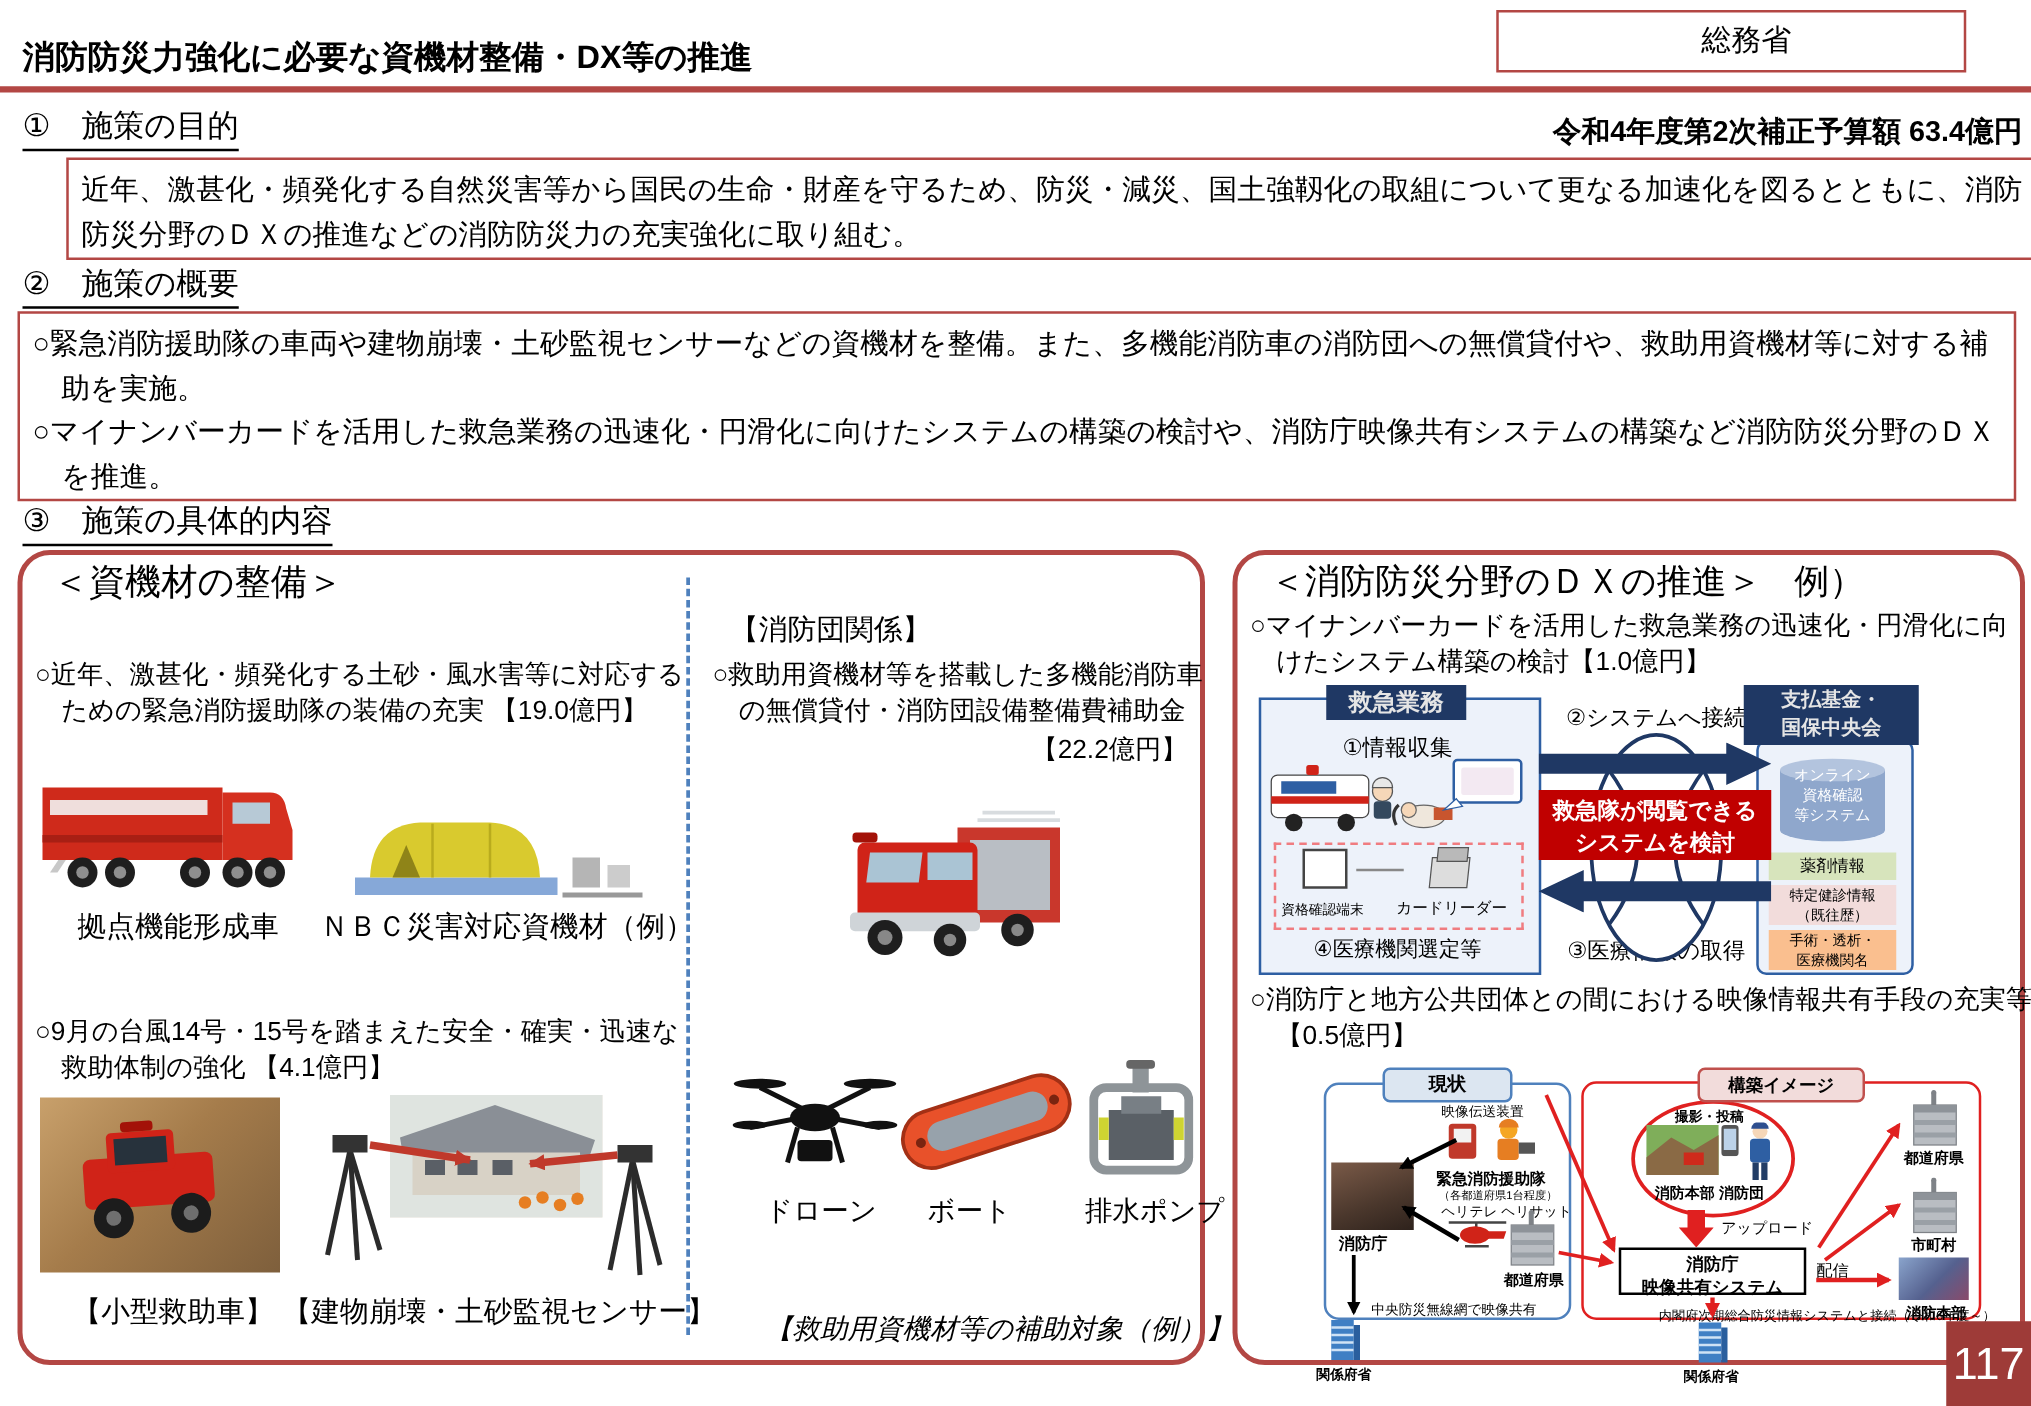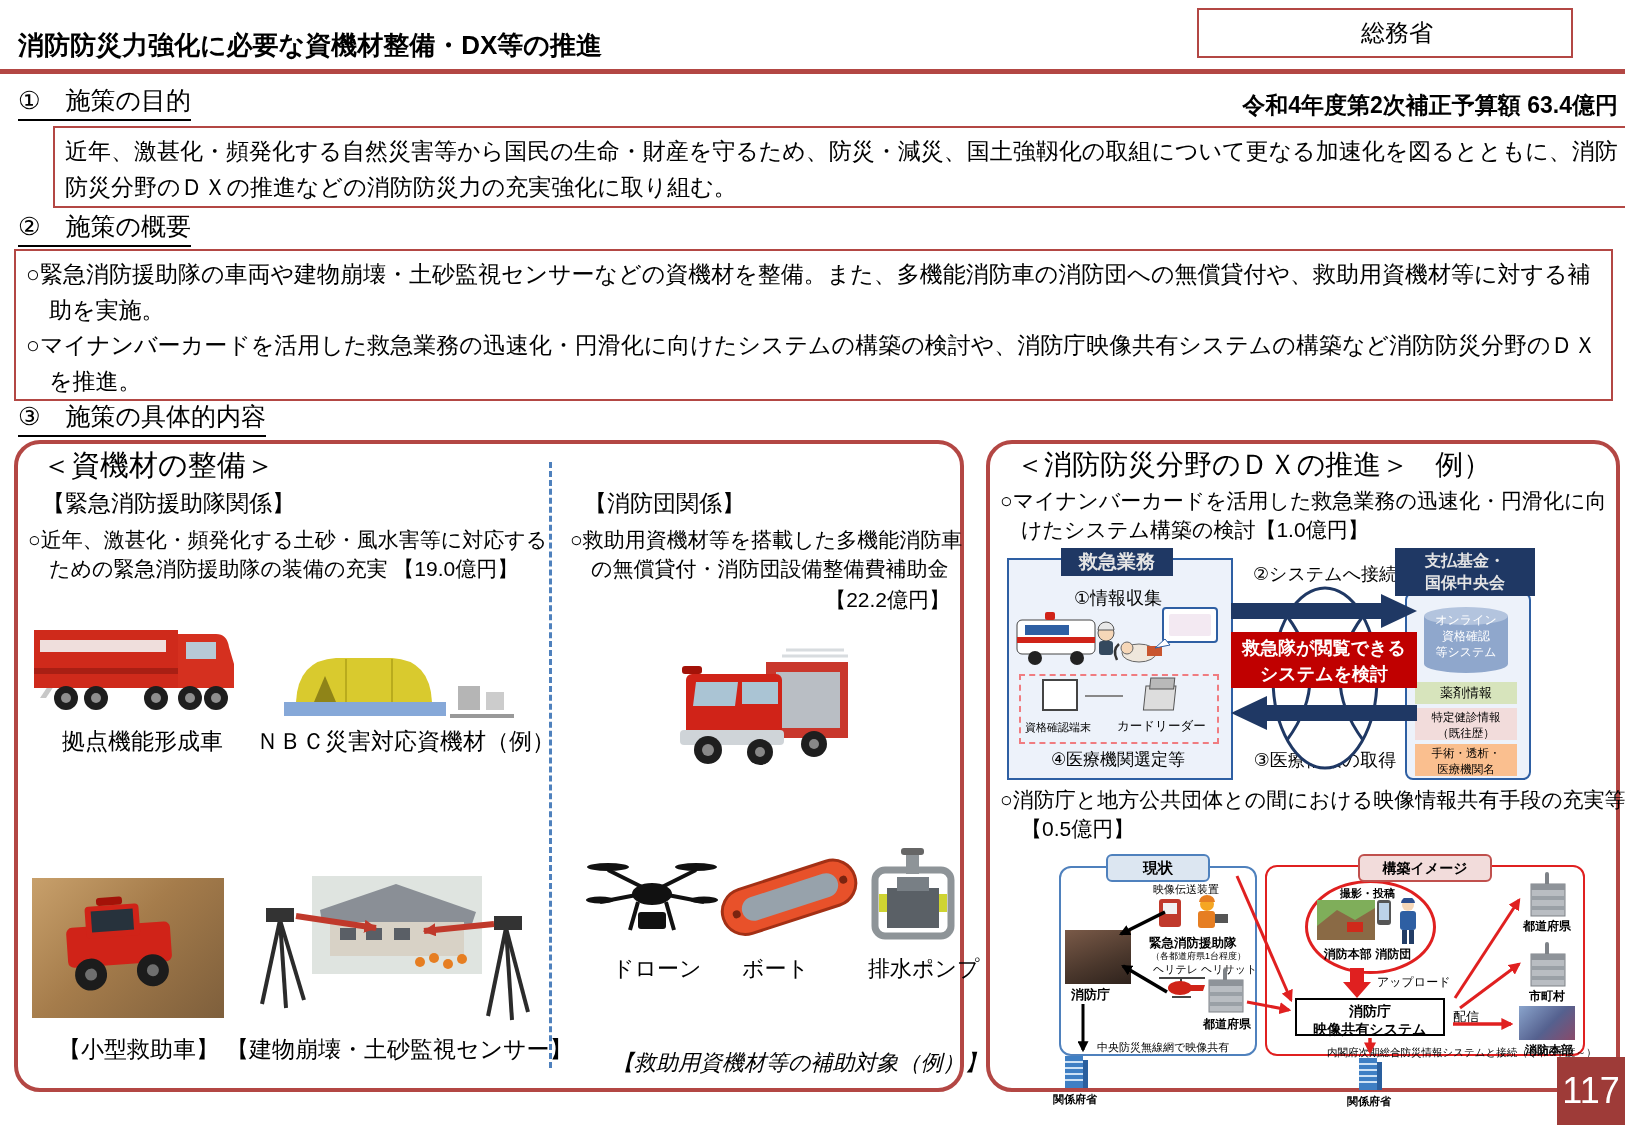--- a/index.html
+++ b/index.html
@@ -51,21 +51,20 @@
   </div>
 
   <div class="abs sechead" style="left:18px;top:400px;">
     <span class="ul">③　施策の具体的内容</span>
   </div>
 
   <div class="panel" style="left:14px;top:440px;width:942px;height:644px;"></div>
   <div class="abs" style="left:42px;top:446px;font-size:29px;">＜資機材の整備＞</div>
   <div class="abs" style="left:549px;top:462px;height:606px;border-left:3px dashed #4f81bd;"></div>
 
-  <div class="abs" style="left:42px;top:488px;font-size:23px;">【緊急消防援助隊関係】</div>
   <div class="abs item21 hang" style="left:28px;top:526px;width:510px;">○近年、激甚化・頻発化する土砂・風水害等に対応するための緊急消防援助隊の装備の充実 【19.0億円】</div>
 
   <svg class="abs" style="left:28px;top:604px;" width="212" height="120" viewBox="0 0 212 120">
     <path d="M12 94 l20 -30 h6 l-20 30 z" fill="#c8c8c8"></path>
     <rect x="6" y="26" width="144" height="58" fill="#cf2a1b"></rect>
     <rect x="12" y="36" width="126" height="12" fill="#f2f2f2" opacity="0.9"></rect>
     <rect x="6" y="64" width="144" height="6" fill="#a81f14"></rect>
     <path d="M150 30 h38 q11 0 13 13 l5 17 v24 h-56 z" fill="#d5301f"></path>
     <rect x="158" y="38" width="30" height="17" fill="#b7c9d6"></rect>
     <g fill="#1e1e1e">
@@ -91,20 +90,21 @@
     <line x1="110" y1="23" x2="110" y2="66" stroke="#b9ab1d" stroke-width="2"></line>
     <path d="M32 66 l11 -26 11 26 z" fill="#8f8418"></path>
     <rect x="176" y="50" width="22" height="24" fill="#b5b5b5"></rect>
     <rect x="204" y="56" width="18" height="18" fill="#cccccc"></rect>
     <rect x="168" y="78" width="64" height="4" fill="#999999"></rect>
   </svg>
 
   <div class="abs cap" style="left:62px;top:726px;font-family:Liberation Serif, serif;">拠点機能形成車</div>
   <div class="abs cap" style="left:256px;top:726px;">ＮＢＣ災害対応資機材（例）</div>
 
+  <div class="abs item21 hang" style="left:28px;top:812px;width:515px;">○9月の台風14号・15号を踏まえた安全・確実・迅速な救助体制の強化 【4.1億円】</div>
 
   <div class="abs" style="left:32px;top:878px;width:192px;height:140px;background:linear-gradient(135deg,#c8a06b 0%,#a57c4b 45%,#7e5f3c 100%);">
     <svg width="192" height="140" viewBox="0 0 192 140">
       <g transform="rotate(-4 96 80)">
         <rect x="36" y="46" width="104" height="40" rx="6" fill="#d02318"></rect>
         <rect x="56" y="26" width="54" height="32" rx="4" fill="#d02318"></rect>
         <rect x="62" y="31" width="42" height="21" fill="#27323c"></rect>
         <rect x="68" y="18" width="26" height="8" rx="3" fill="#a31208"></rect>
         <circle cx="58" cy="94" r="16" fill="#1c1c1c"></circle>
           <circle cx="120" cy="94" r="16" fill="#1c1c1c"></circle>

